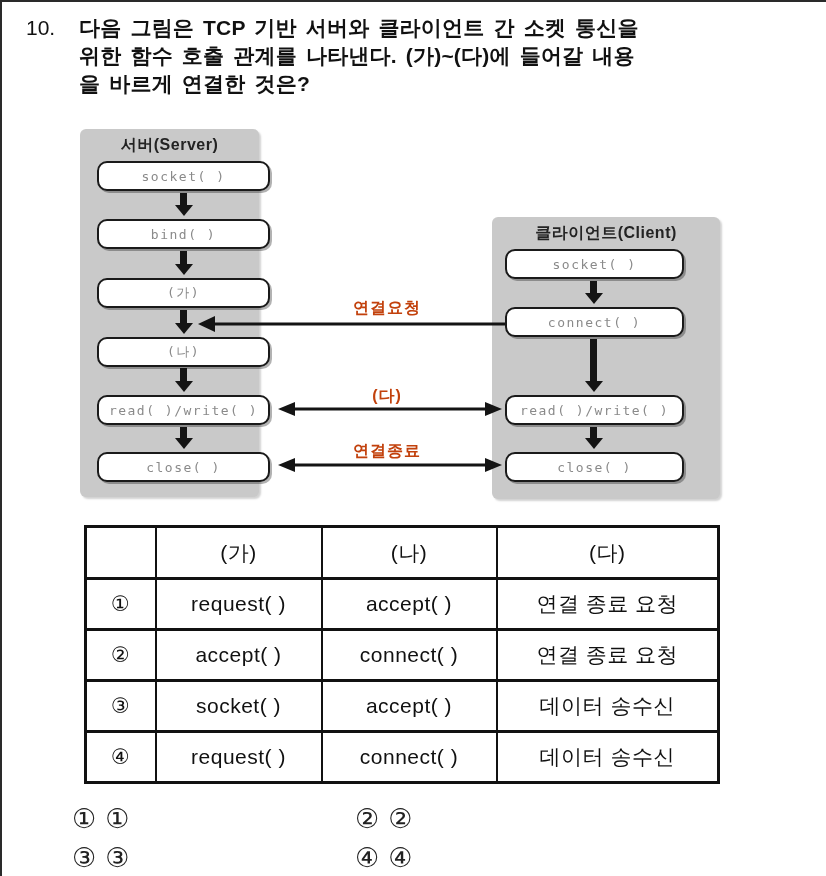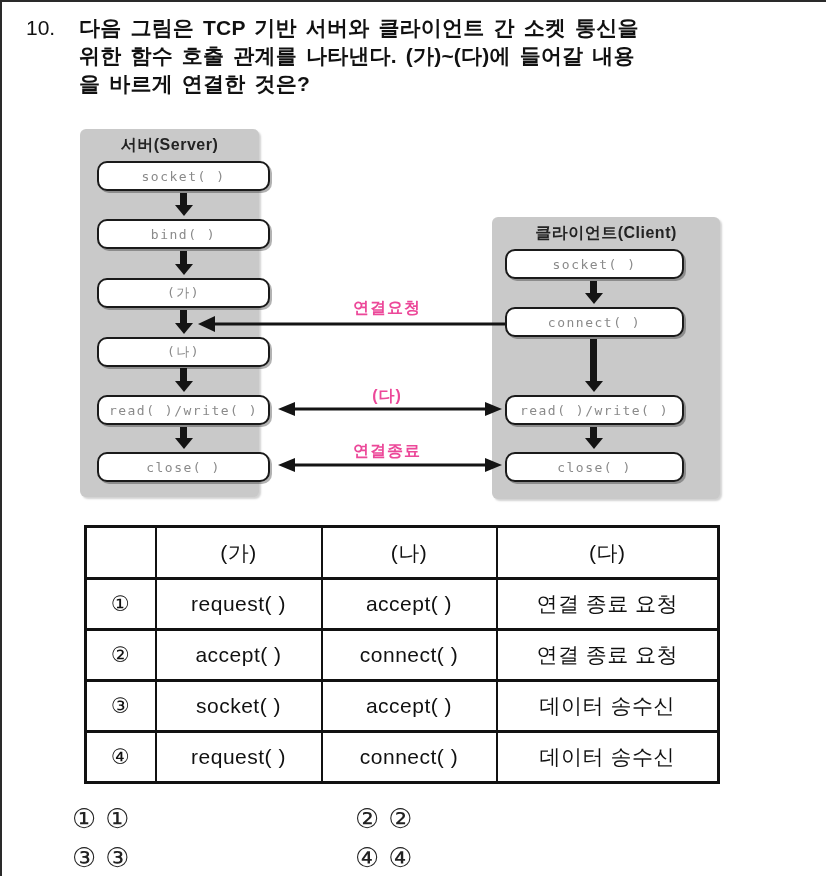--- a/index.html
+++ b/index.html
@@ -28,21 +28,21 @@
     box-shadow:2px 2px 0 rgba(0,0,0,.30);white-space:nowrap;
   }
   .sv{left:17px;width:173px;}
   .cl{left:13px;width:179px;}
   .varrow{position:absolute;width:7px;background:#141414;}
   .varrow::after{
     content:"";position:absolute;left:50%;transform:translateX(-50%);bottom:-10px;
     border-left:9px solid transparent;border-right:9px solid transparent;border-top:11px solid #141414;
   }
   .conn-label{position:absolute;left:325px;width:120px;text-align:center;
-    font-size:16px;font-weight:600;color:#ec4899;letter-spacing:1px;}
+    font-size:16px;font-weight:600;color:#c2410c;letter-spacing:1px;}
   svg.connections{position:absolute;left:0;top:0;width:826px;height:400px;pointer-events:none;}
   
   table.choices{position:absolute;left:82px;top:523px;border-collapse:collapse;table-layout:fixed;}
   table.choices{border:3px solid #111;}
   table.choices td,table.choices th{
     border-left:2px solid #111;border-right:2px solid #111;
     border-top:3px solid #111;border-bottom:3px solid #111;
     text-align:center;vertical-align:middle;font-weight:400;
     font-size:21px;color:#111;padding:0;box-sizing:border-box;letter-spacing:.5px;
   }

